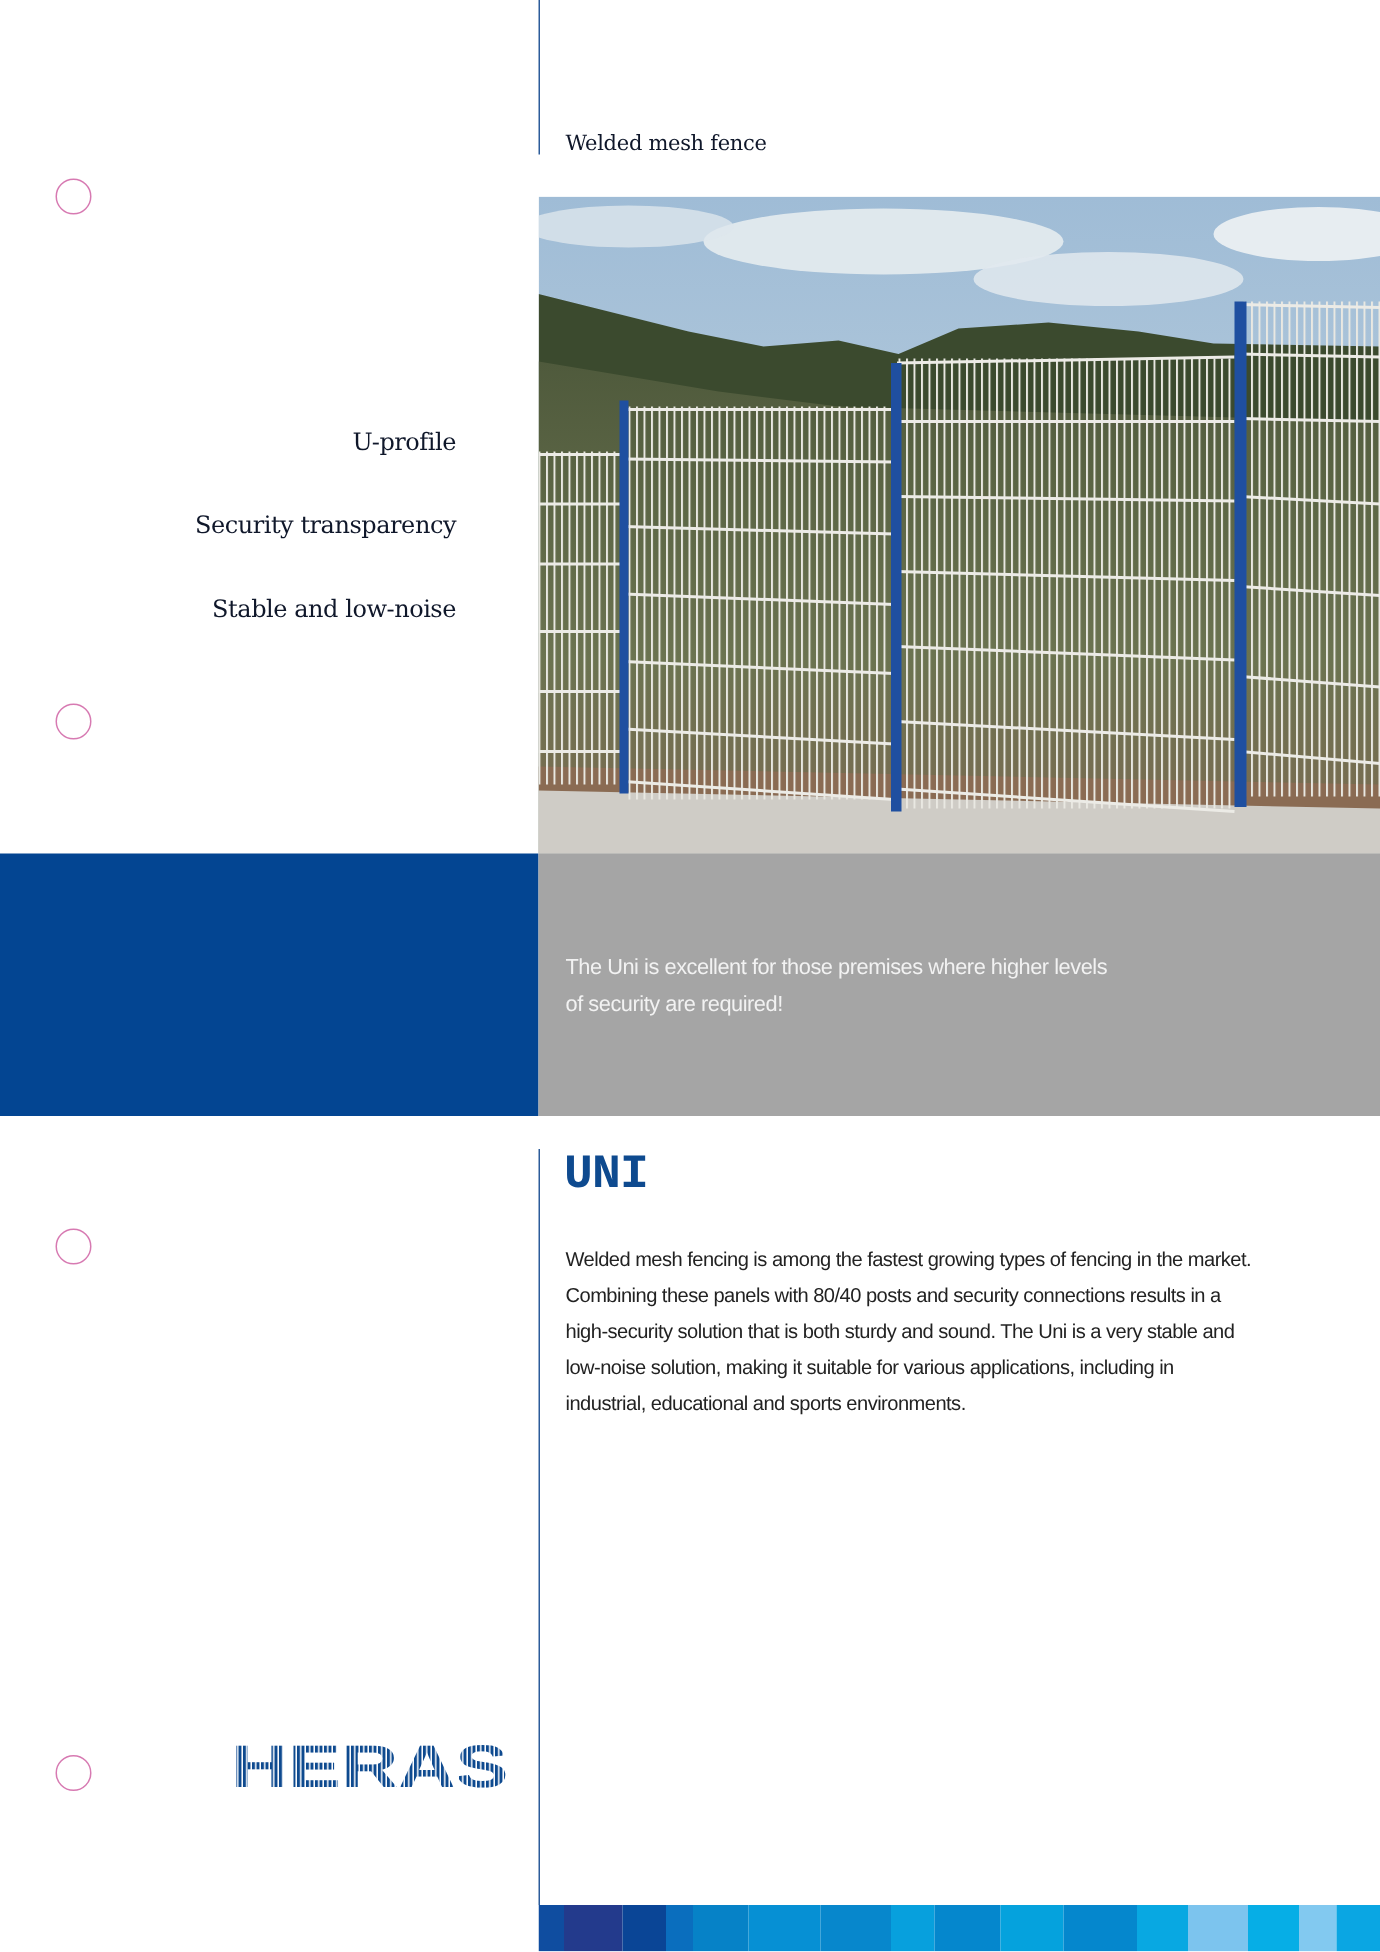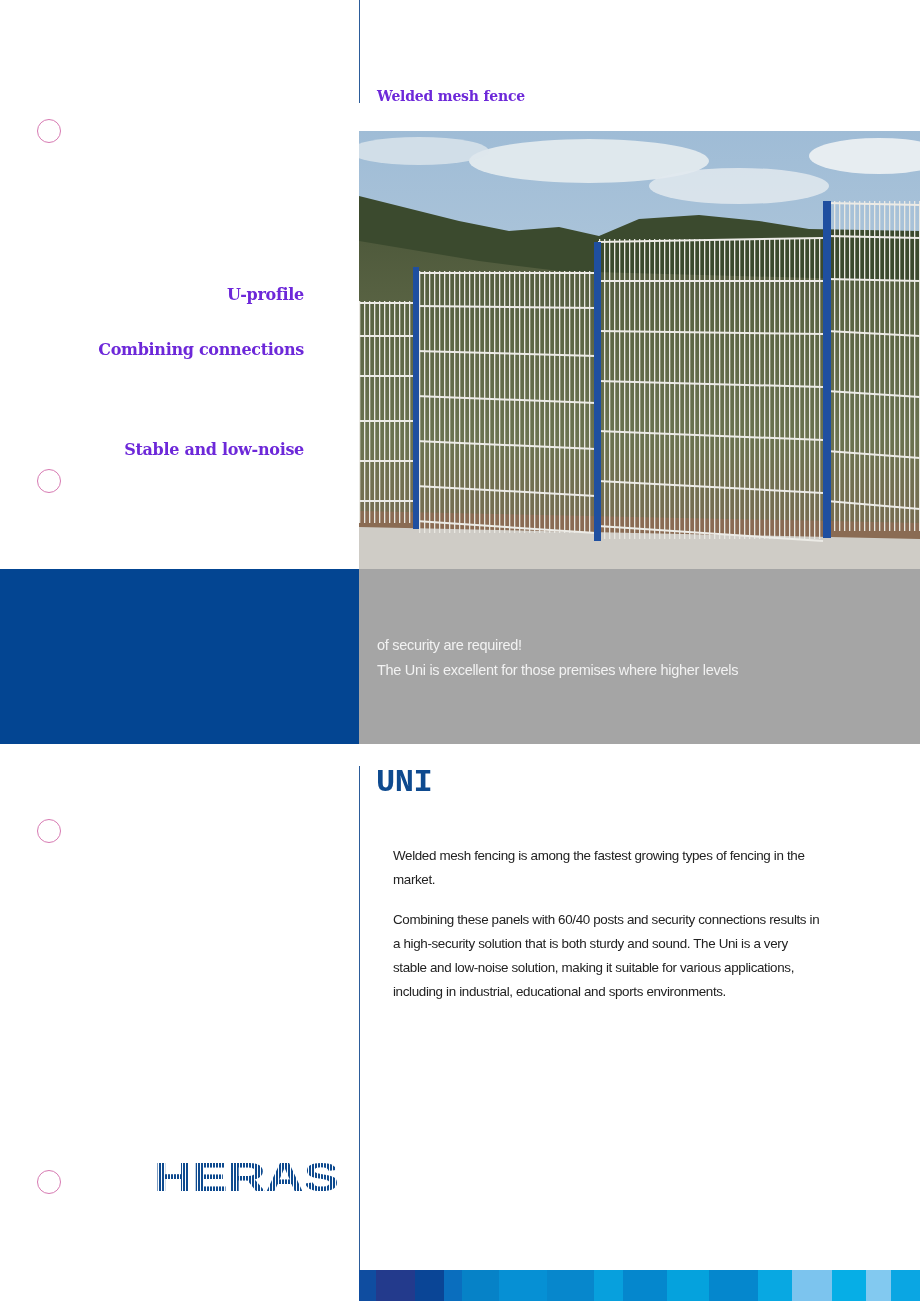--- a/index.html
+++ b/index.html
@@ -1,49 +1,49 @@
 <!DOCTYPE html>
 <html><head>
 <meta charset="utf-8">
 <style>
   html, body { margin: 0; padding: 0; }
   body { width: 920px; height: 1301px; position: relative; overflow: hidden; background: #ffffff; font-family: "Liberation Sans", sans-serif; }
   .abs { position: absolute; }
   .vline { position: absolute; left: 359px; width: 1px; background: #2c5c9a; }
-  .serif-title { font-family: "DejaVu Serif", "Liberation Serif", serif; font-weight: bold; color: #6d28d9; }
+  .serif-title { font-family: "DejaVu Serif", "Liberation Serif", serif; font-weight: normal; color: #0f172a; }
   .section-label { left: 377px; top: 88px; font-size: 14px; letter-spacing: -0.2px; }
   .feature { position: absolute; right: 616px; font-size: 16px; white-space: nowrap; letter-spacing: -0.3px; }
   .hole { position: absolute; width: 22px; height: 22px; border: 1.2px solid #d77ab2; border-radius: 50%; left: 37px; }
   .photo { position: absolute; left: 359px; top: 131px; width: 561px; height: 438px; overflow: hidden; }
   .blue-band { position: absolute; left: 0; top: 569px; width: 359px; height: 175px; background: #034592; }
   .gray-band { position: absolute; left: 359px; top: 569px; width: 561px; height: 175px; background: #a5a5a5; }
   .tagline { position: absolute; left: 377px; top: 633px; width: 420px; color: #f2f2f2; font-size: 14.5px; line-height: 25px; letter-spacing: -0.3px; font-family: "Liberation Sans Narrow", "Liberation Sans", sans-serif; }
   .uni-title { position: absolute; left: 376px; top: 764px; font-size: 32px; font-family: Liberation Mono, monospace; font-weight: bold; color: #0e4a8f; letter-spacing: -0.5px; }
   .body-text { position: absolute; left: 377px; top: 828px; width: 460px; font-size: 13.4px; line-height: 24px; color: #222; letter-spacing: -0.35px; }
-  .body-text p { margin: 16px; }
+  .body-text p { margin: 0; }
   .logo { position: absolute; left: 153px; top: 1160px; width: 187px; height: 36px; }
   .stripe { position: absolute; left: 359px; top: 1270px; width: 561px; height: 31px; display: flex; overflow: hidden; }
   .stripe div { height: 100%; }
 </style>
 </head>
 <body>
 
 <div class="vline" style="top:0; height:103px;"></div>
 <div class="vline" style="top:766px; height:504px;"></div>
 
 <div class="hole" style="top:119px;"></div>
 <div class="hole" style="top:469px;"></div>
 <div class="hole" style="top:819px;"></div>
 <div class="hole" style="top:1170px;"></div>
 
 <div class="abs serif-title section-label">Welded mesh fence</div>
 
 <div class="feature serif-title" style="top:285px;">U-profile</div>
-<div class="feature serif-title" style="top:340px;">Combining connections</div>
-<div class="feature serif-title" style="top:396px;margin-top:44px;">Stable and low-noise</div>
+<div class="feature serif-title" style="top:340px;">Security transparency</div>
+<div class="feature serif-title" style="top:396px;">Stable and low-noise</div>
 
 <div class="photo">
   <svg width="561" height="438" viewBox="0 0 561 438" xmlns="http://www.w3.org/2000/svg">
     <defs>
       <linearGradient id="sky" x1="0" y1="0" x2="0" y2="1">
         <stop offset="0" stop-color="#9fbcd6"></stop>
         <stop offset="1" stop-color="#c9d8e2"></stop>
       </linearGradient>
       <linearGradient id="grass" x1="0" y1="0" x2="0" y2="1">
         <stop offset="0" stop-color="#4f5a3c"></stop>
@@ -106,28 +106,28 @@
 
     <rect x="54" y="136" width="6" height="262" fill="#1f4fa0"></rect>
     <rect x="235" y="111" width="7" height="299" fill="#1f4fa0"></rect>
     <rect x="464" y="70" width="8" height="337" fill="#1f4fa0"></rect>
   </svg>
 </div>
 
 <div class="blue-band"></div>
 <div class="gray-band"></div>
 <div class="tagline">
+  <div>The Uni is excellent for those premises where higher levels</div>
   <div>of security are required!</div>
-  <div>The Uni is excellent for those premises where higher levels</div>
 </div>
 
 <div class="uni-title">UNI</div>
 <div class="body-text">
   <p>Welded mesh fencing is among the fastest growing types of fencing in the market.</p>
-  <p>Combining these panels with 60/40 posts and security connections results in a high-security solution that is both sturdy and sound. The Uni is a very stable and low-noise solution, making it suitable for various applications, including in industrial, educational and sports environments.</p>
+  <p>Combining these panels with 80/40 posts and security connections results in a high-security solution that is both sturdy and sound. The Uni is a very stable and low-noise solution, making it suitable for various applications, including in industrial, educational and sports environments.</p>
 </div>
 
 <div class="logo">
   <svg width="187" height="36" viewBox="0 0 187 36" xmlns="http://www.w3.org/2000/svg">
     <defs>
       <pattern id="stripes" width="3" height="36" patternUnits="userSpaceOnUse">
         <rect x="0" y="0" width="2" height="36" fill="#0e4a8f"></rect>
       </pattern>
       <mask id="logomask">
         <rect width="187" height="36" fill="black"></rect>

